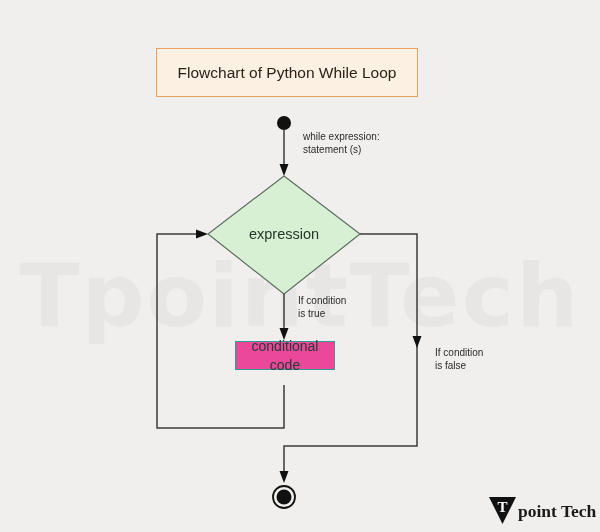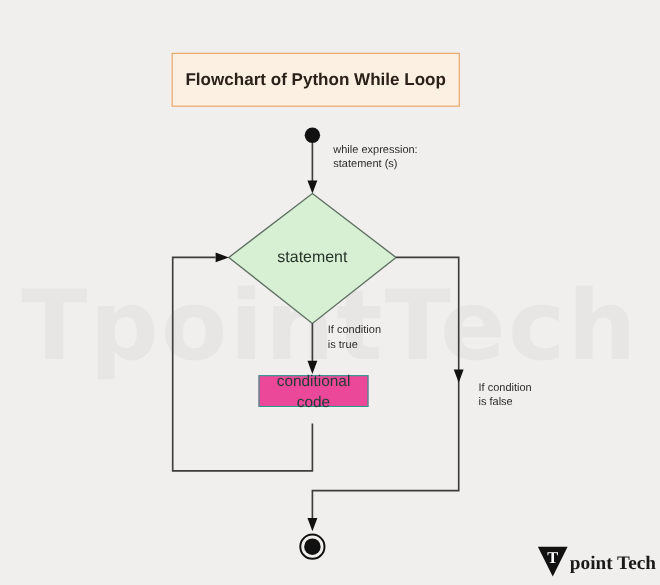--- a/index.html
+++ b/index.html
@@ -24,21 +24,21 @@
     white-space: nowrap;
   }
   .title-box {
     position: absolute;
     left: 156px; top: 48px;
     width: 262px; height: 49px;
     background: #fcf0e3;
     border: 1.5px solid #e8a160;
     display: flex; align-items: center; justify-content: center;
     font-size: 15.5px;
-    font-weight: bold;
+    font-weight: normal;
     color: #2a2118;
   }
   svg.layer { position: absolute; left: 0; top: 0; }
   .lbl {
     position: absolute;
     font-size: 10px;
     color: #2b2b2b;
     line-height: 1.28;
     white-space: pre-line;
   }
@@ -100,21 +100,21 @@
     <g>
       <polygon points="489,497 516,497 502.5,524" fill="#111111"></polygon>
       <text x="502.5" y="512" text-anchor="middle" font-family="Liberation Serif, serif" font-size="15" font-weight="bold" fill="#ffffff">T</text>
       <text x="518" y="517" font-family="Liberation Serif, serif" font-size="17.5" font-weight="bold" fill="#1a1a1a">point Tech</text>
     </g>
   </svg>
 
   <div class="lbl" style="left:303px; top:131px;">while expression:
 statement (s)</div>
 
-  <div class="lbl-condition">statement</div>
+  <div class="lbl-condition">expression</div>
 
   <div class="lbl" style="left:298px; top:295px;">If condition
 is true</div>
 
   <div class="lbl" style="left:435px; top:347px;">If condition
 is false</div>
 
   <div class="process-box">
     <span>conditional
 code</span>

